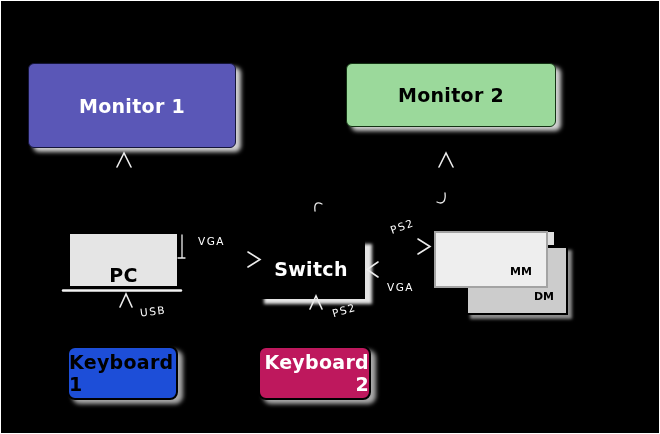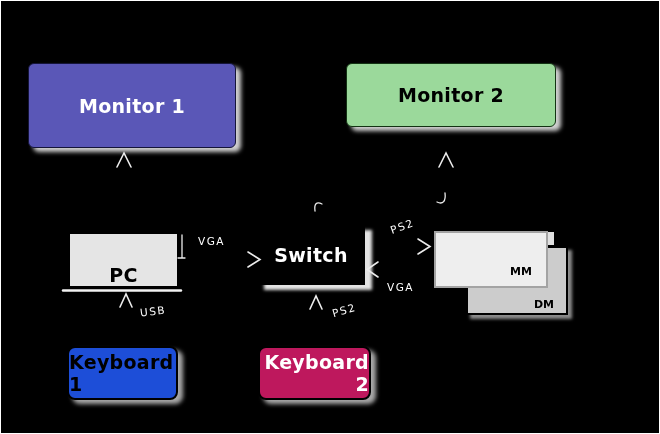--- a/index.html
+++ b/index.html
@@ -12,35 +12,35 @@
   .node .lbl{font-weight:bold;font-size:19px;letter-spacing:.3px;}
 
   .monitor1{left:27px;top:62px;width:208px;height:85px;background:#5a57b7;
     border:1px solid #15153a;border-radius:6px;color:#fff;
     box-shadow:5px 4px 4px #cfcfcf;}
   .monitor2{left:345px;top:62px;width:210px;height:64px;background:#9bd99b;
     border:1px solid #133313;border-radius:6px;color:#000;
     box-shadow:5px 4px 4px #cfcfcf;}
   .pc{left:67px;top:231px;width:111px;height:56px;background:#e5e5e5;
     border:2px solid #000;color:#000;align-items:flex-end;}
-  .switch{left:256px;top:224px;width:108px;height:60px;background:#000;color:#fff;
+  .switch{left:256px;top:238px;width:108px;height:60px;background:#000;color:#fff;
     box-shadow:7px 5px 3px #e3e3e3;}
   .mm{left:433px;top:230px;width:114px;height:57px;background:#eeeeee;
     border:2px solid #a3a3a3;color:#000;z-index:3;}
   .dm{left:465px;top:245px;width:102px;height:69px;background:#cccccc;
     border:2px solid #000;color:#000;z-index:2;box-shadow:4px 4px 3px #8c8c8c;}
   .mm-shadow{position:absolute;left:547px;top:231px;width:6px;height:13px;background:#e0e0e0;z-index:1;}
   .kb1{left:66px;top:345px;width:111px;height:54px;background:#1d4ed8;
     border:2px solid #000;border-radius:8px;color:#000;box-shadow:5px 4px 4px #a8a8a8;}
   .kb2{left:257px;top:345px;width:113px;height:54px;background:#be185d;
     border:2px solid #000;border-radius:8px;color:#fff;box-shadow:5px 4px 4px #a8a8a8;text-align:right;}
 
   .corner-lbl{position:absolute;font-weight:bold;font-size:11px;color:#000;}
   .mm .corner-lbl{right:14px;bottom:8px;}
-  .dm .corner-lbl{right:12px;bottom:2px;text-align:right;}
+  .dm .corner-lbl{right:12px;bottom:10px;text-align:right;}
 
   .edge-label{position:absolute;color:#fff;font-size:10.5px;letter-spacing:1.5px;
     white-space:nowrap;z-index:6;}
   .lbl-vga-top{left:197px;top:234px;}
   .lbl-ps2-top{left:389px;top:219px;transform:rotate(-20deg);}
   .lbl-vga-bottom{left:386px;top:280px;}
   .lbl-ps2-bottom{left:331px;top:303px;transform:rotate(-16deg);}
   .lbl-usb{left:139px;top:304px;transform:rotate(-7deg);}
 
   svg.overlay{position:absolute;left:0;top:0;width:660px;height:434px;z-index:5;pointer-events:none;}

